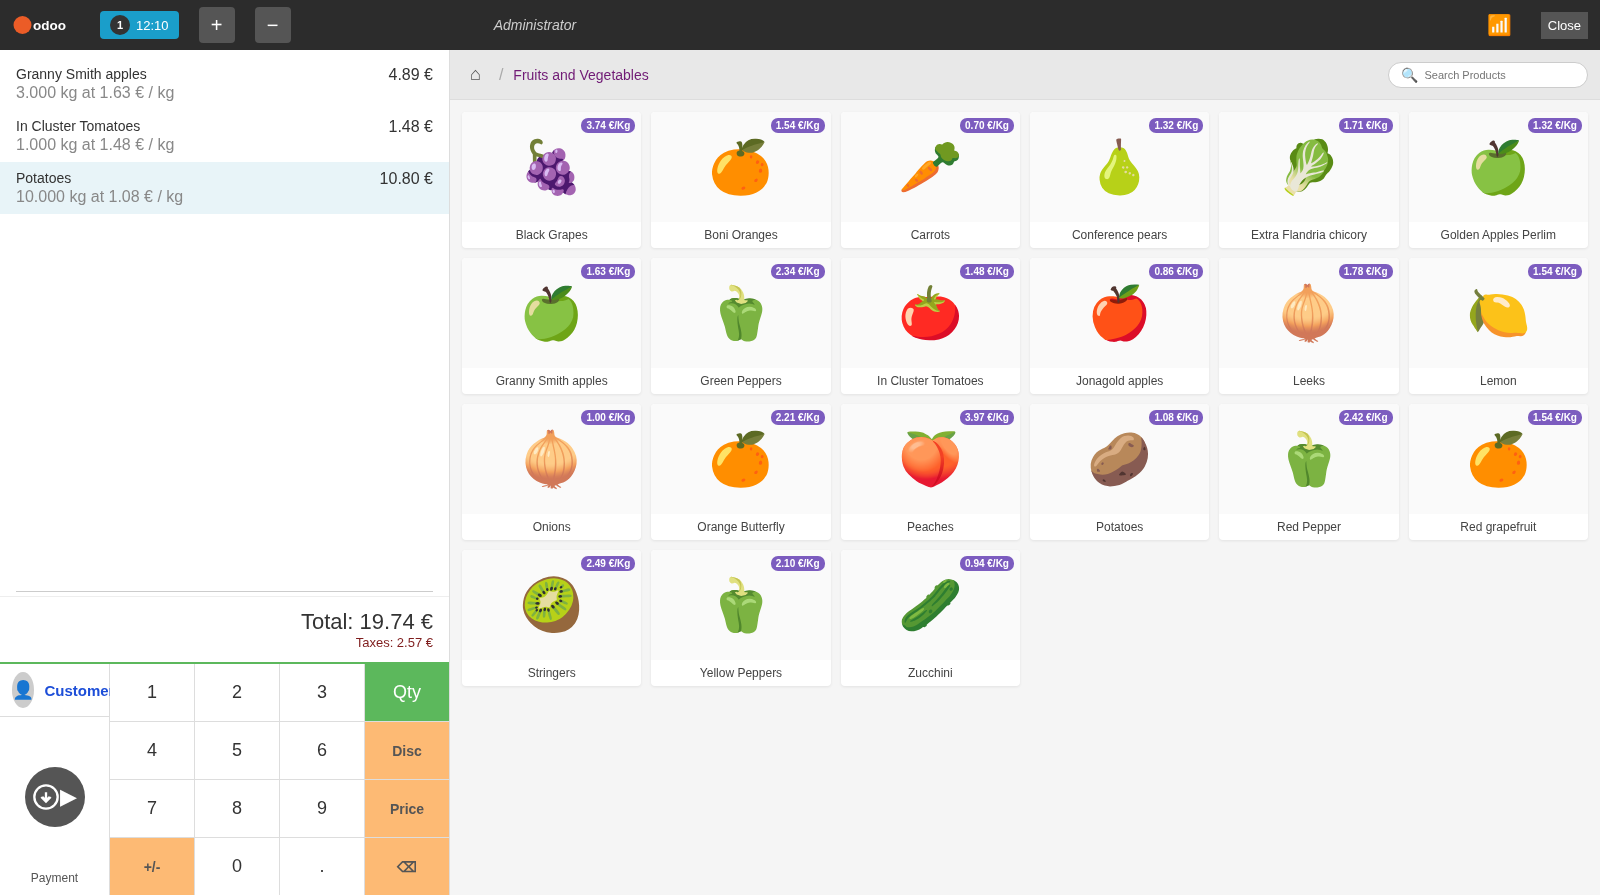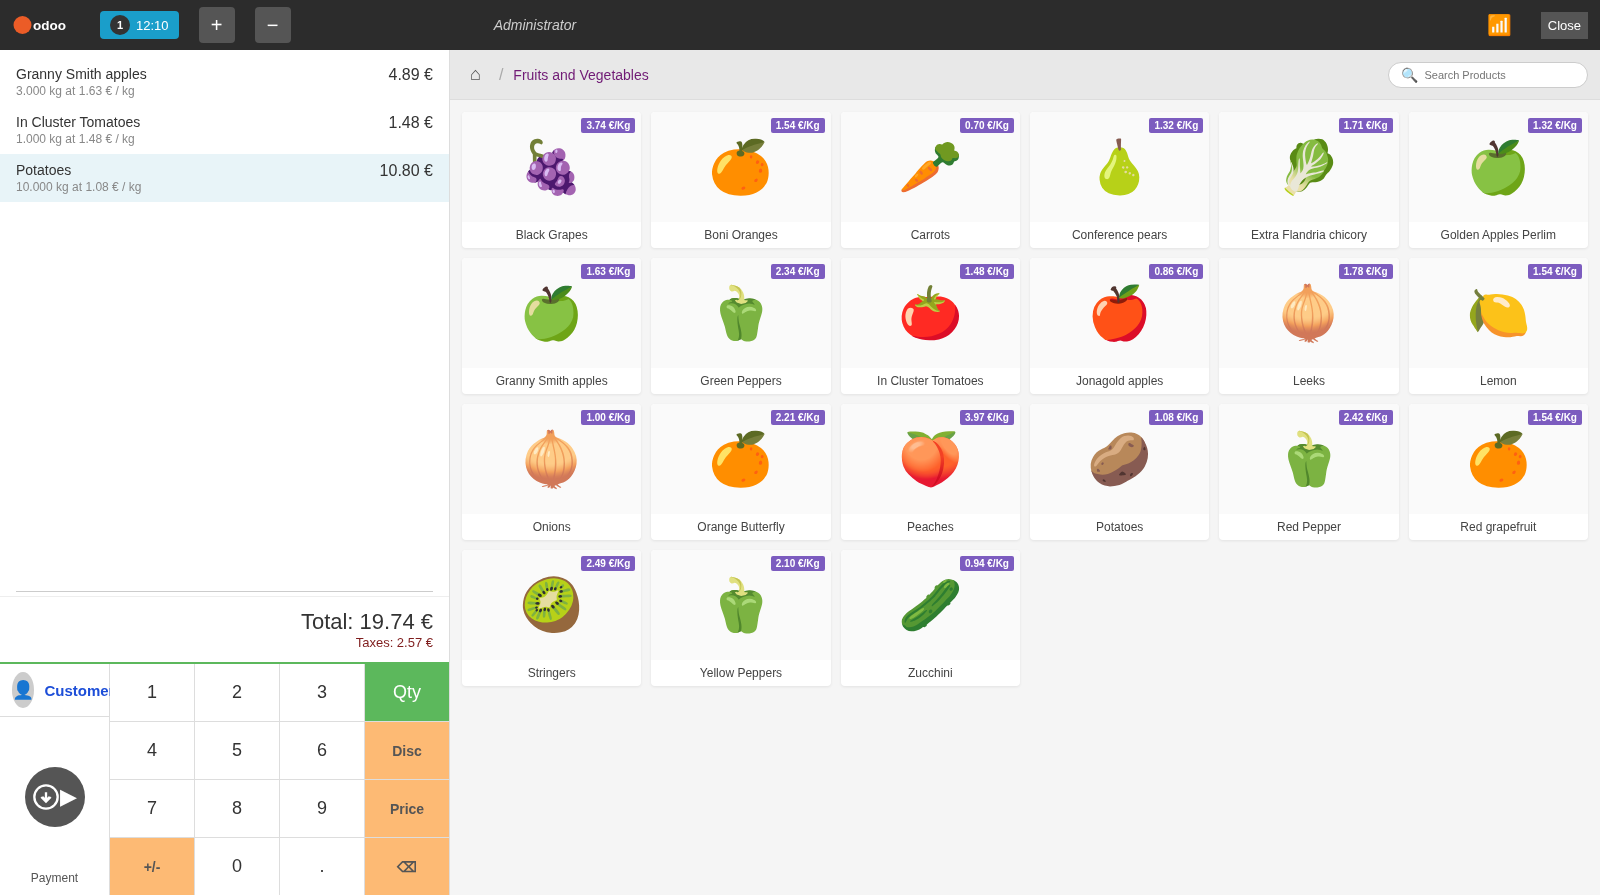--- a/index.html
+++ b/index.html
@@ -95,21 +95,21 @@
     }
     .order-line.selected {
       background: #e8f4f8;
     }
     .order-line .line-name {
       font-size: 14px;
       font-weight: 500;
       color: #333;
     }
     .order-line .line-detail {
-      font-size: 12px;
+      font-size: 16px;
       color: #888;
       margin-top: 2px;
     }
     .order-line .line-price {
       font-size: 16px;
       color: #333;
       white-space: nowrap;
     }
     .order-total {
       padding: 12px 16px;
@@ -282,21 +282,21 @@
     }
     .price-badge {
       position: absolute;
       top: 6px;
       right: 6px;
       background: #7c5cbf;
       color: white;
       font-size: 10px;
       font-weight: bold;
       padding: 2px 5px;
-      border-radius: 2px;
+      border-radius: 7px;
     }
     .product-name {
       padding: 6px 8px;
       font-size: 12px;
       color: #444;
       text-align: center;
     }
 
     
     .fruit-emoji {

